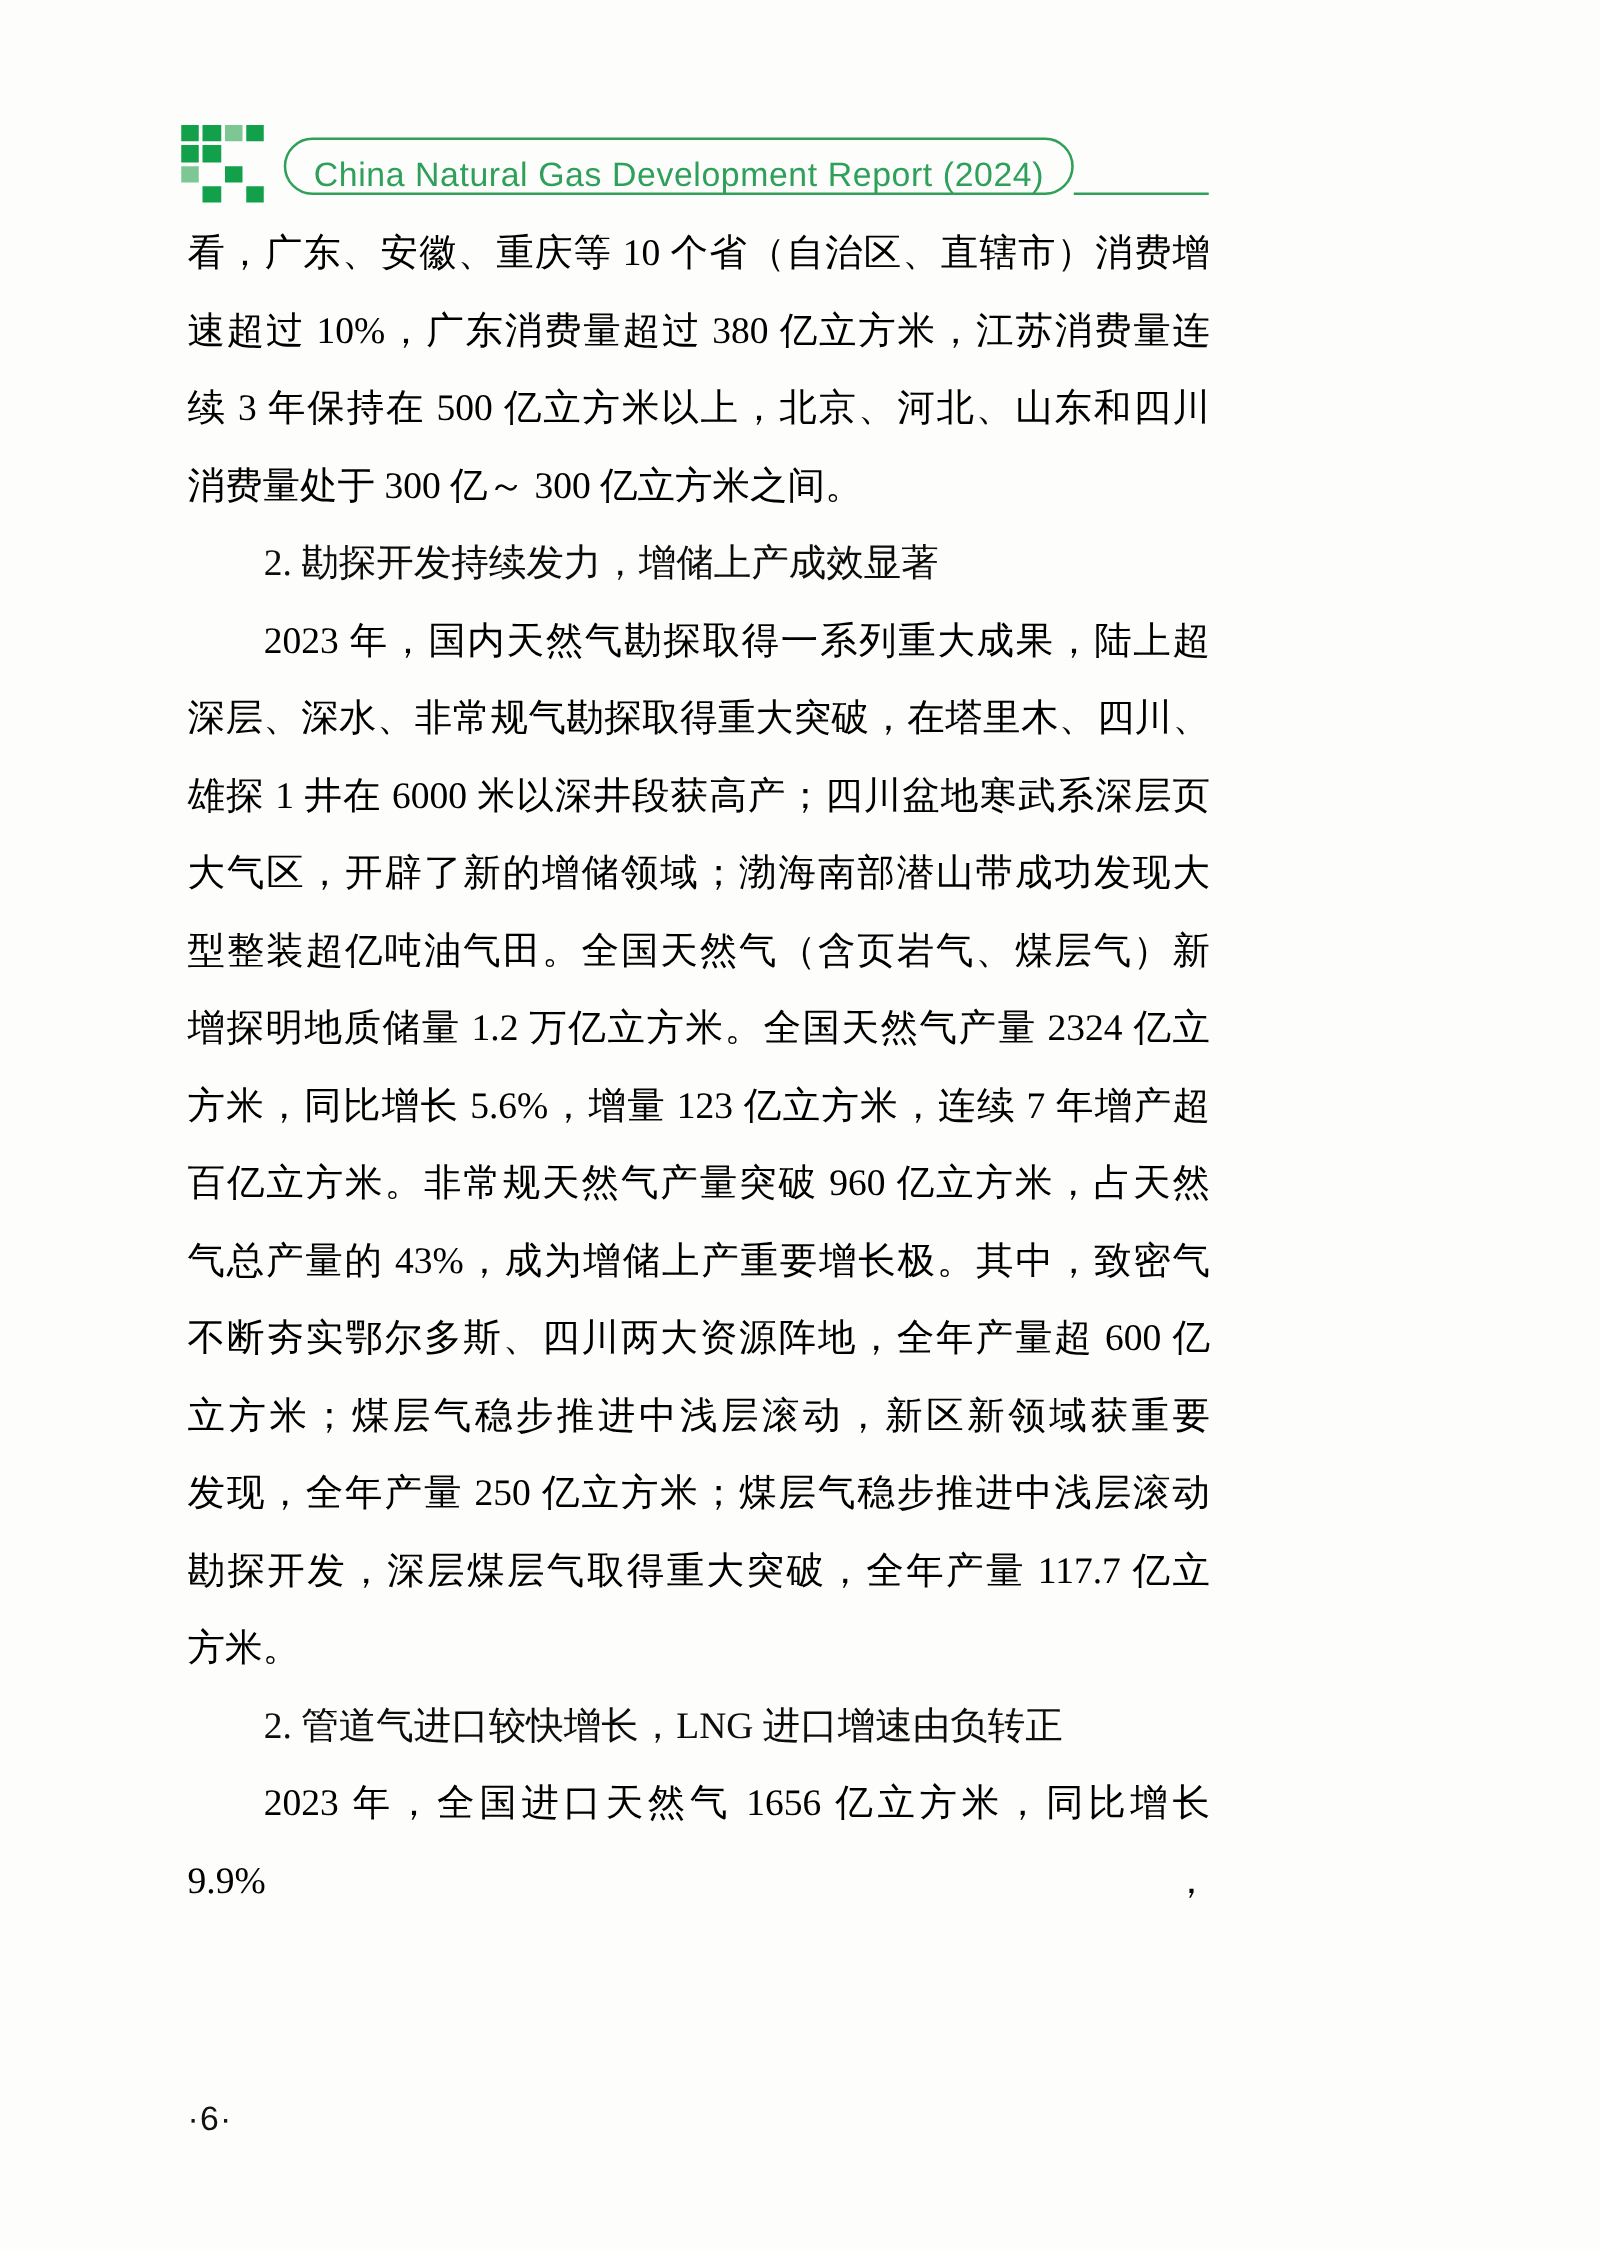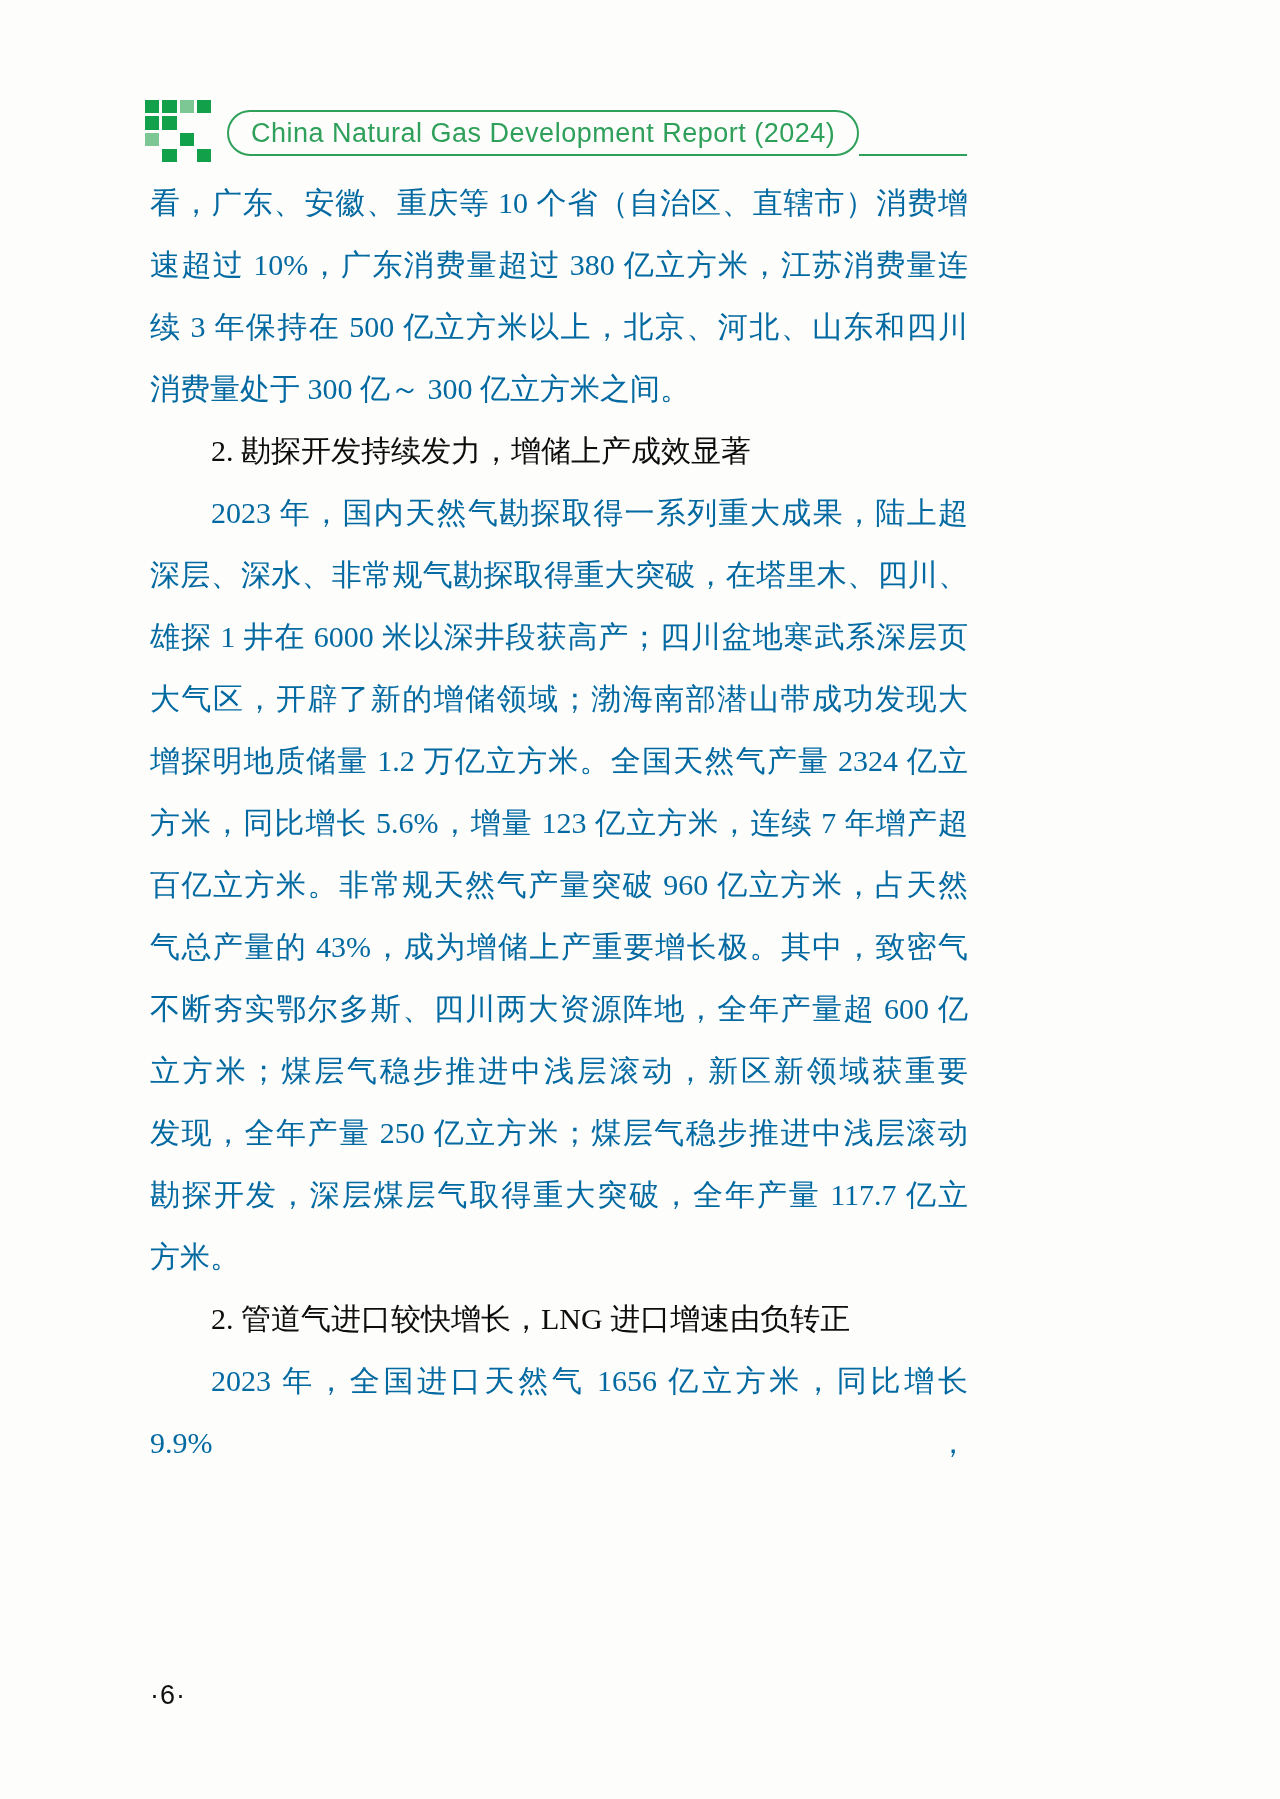--- a/index.html
+++ b/index.html
@@ -34,21 +34,21 @@
     grid-template-rows: repeat(4, 1fr);
     gap: 3px;
     flex: none;
   }
   .logo .cell { width: 100%; height: 100%; }
   .capsule {
     height: 46px;
     border: 2px solid var(--accent);
     border-radius: 23px;
     display: flex;
-    align-items: center;
+    align-items: flex-end;
     padding: 0 22px;
     flex: none;
     background: transparent;
   }
   .capsule .ttl {
     font-family: "Liberation Sans", "DejaVu Sans", sans-serif;
     font-size: 27px;
     line-height: 1;
     color: var(--accent);
     white-space: nowrap;
@@ -62,21 +62,21 @@
   
   .body-text {
     position: absolute;
     left: 150px; top: 172px;
     width: 818px;
   }
   .tl {
     font-size: 30px;
     line-height: 62px;
     height: 62px;
-    color: #0369a1;
+    color: #000000;
     text-justify: inter-character;
   }
   .tl.just {
     text-align: justify;
     text-align-last: justify;
   }
   .tl.ind { text-indent: 61px; }
   .tl.hd  { font-weight: 400; color: #0d0d0d; }
   
   .footer-num {
@@ -121,20 +121,21 @@
   <div class="body-text">
       <div class="tl just">看，广东、安徽、重庆等 10 个省（自治区、直辖市）消费增</div>
       <div class="tl just">速超过 10%，广东消费量超过 380 亿立方米，江苏消费量连</div>
       <div class="tl just">续 3 年保持在 500 亿立方米以上，北京、河北、山东和四川</div>
       <div class="tl">消费量处于 300 亿～ 300 亿立方米之间。</div>
       <div class="tl ind hd">2. 勘探开发持续发力，增储上产成效显著</div>
       <div class="tl just ind">2023 年，国内天然气勘探取得一系列重大成果，陆上超</div>
       <div class="tl just">深层、深水、非常规气勘探取得重大突破，在塔里木、四川、</div>
       <div class="tl just">雄探 1 井在 6000 米以深井段获高产；四川盆地寒武系深层页</div>
       <div class="tl just">大气区，开辟了新的增储领域；渤海南部潜山带成功发现大</div>
+      <div class="tl just">型整装超亿吨油气田。全国天然气（含页岩气、煤层气）新</div>
       <div class="tl just">增探明地质储量 1.2 万亿立方米。全国天然气产量 2324 亿立</div>
       <div class="tl just">方米，同比增长 5.6%，增量 123 亿立方米，连续 7 年增产超</div>
       <div class="tl just">百亿立方米。非常规天然气产量突破 960 亿立方米，占天然</div>
       <div class="tl just">气总产量的 43%，成为增储上产重要增长极。其中，致密气</div>
       <div class="tl just">不断夯实鄂尔多斯、四川两大资源阵地，全年产量超 600 亿</div>
       <div class="tl just">立方米；煤层气稳步推进中浅层滚动，新区新领域获重要</div>
       <div class="tl just">发现，全年产量 250 亿立方米；煤层气稳步推进中浅层滚动</div>
       <div class="tl just">勘探开发，深层煤层气取得重大突破，全年产量 117.7 亿立</div>
       <div class="tl">方米。</div>
       <div class="tl ind hd">2. 管道气进口较快增长，LNG 进口增速由负转正</div>

